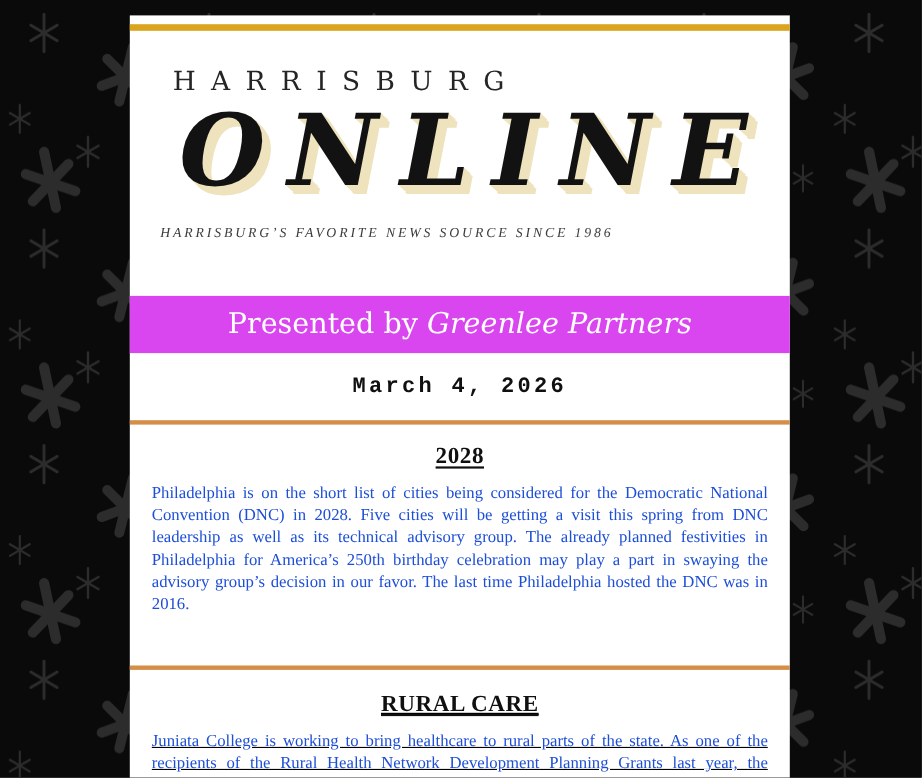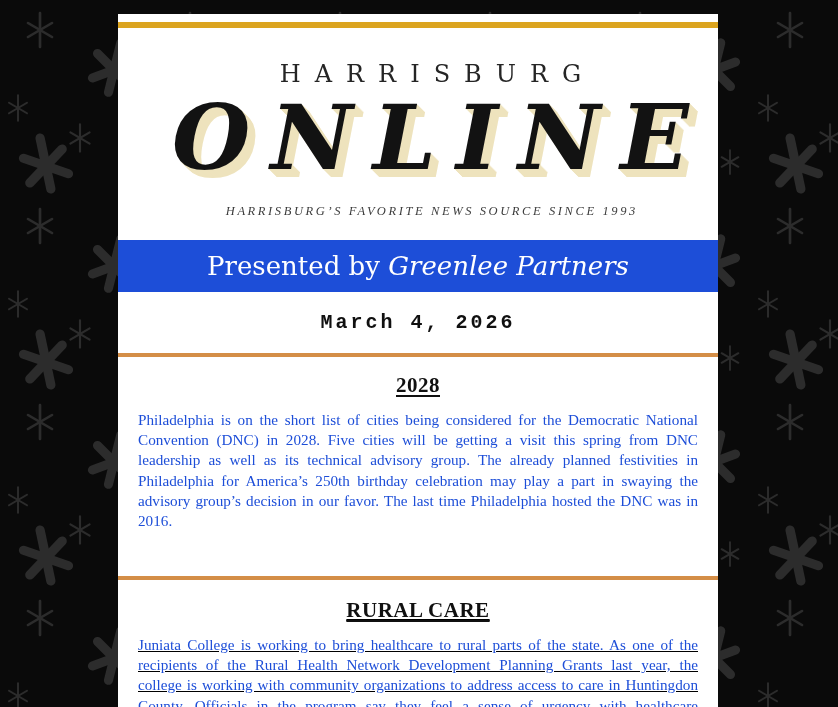--- a/index.html
+++ b/index.html
@@ -15,21 +15,21 @@
 
   .card {
     position:absolute; left:118px; top:14px; z-index:1;
     width:600px; height:693px;
     background:#ffffff;
     padding-top:8px;
     display:flex; flex-direction:column;
   }
   .gold-bar { height:6px; background:#dba41f; flex:none; }
 
-  .masthead { height:212px; flex:none; text-align:center; overflow:hidden;padding-left:25px; }
+  .masthead { height:241px; flex:none; overflow:hidden;padding-left:25px; }
   .kicker {
     margin-top:32px;
     font-family:"DejaVu Serif", serif;
     font-size:24px; font-weight:500; color:#252525;
     letter-spacing:14px; text-indent:14px;
   }
   .masthead-title {
     margin-top:4px;
     font-family:"DejaVu Serif", serif;
     font-weight:bold; font-size:90px; line-height:1.0;
@@ -42,21 +42,21 @@
     font-style: italic;
   }
   .tagline {
     margin-top:22px;
     font-style:italic; font-size:12.5px; color:#3c3c3c;
     letter-spacing:2.6px; text-indent:2.6px;
   }
 
   .sponsor-banner {
     height:52px; flex:none;
-    background:#1d4ed8; color:#ffffff;
+    background:#d946ef; color:#ffffff;
     display:flex; align-items:center; justify-content:center;
     font-family:"DejaVu Serif", serif;
     font-size:26px;
   }
   .sponsor-banner .prefix { margin-right:0.32em; }
   .sponsor-banner .sponsor { font-style:italic; }
 
   .issue-date {
     height:61px; flex:none;
     display:flex; align-items:center; justify-content:center;
@@ -110,21 +110,21 @@
   <rect x="0" y="0" width="838" height="707" fill="#0a0a0a"></rect>
   <rect x="0" y="0" width="838" height="707" fill="url(#starpat)"></rect>
 </svg>
 
 <div class="card">
   <div class="gold-bar"></div>
 
   <header class="masthead">
     <div class="kicker">HARRISBURG</div>
     <div class="masthead-title">ONLINE</div>
-    <div class="tagline">HARRISBURG’S FAVORITE NEWS SOURCE SINCE 1993</div>
+    <div class="tagline">HARRISBURG’S FAVORITE NEWS SOURCE SINCE 1986</div>
   </header>
 
   <div class="sponsor-banner">
     <span class="prefix">Presented by</span>
     <span class="sponsor">Greenlee Partners</span>
   </div>
 
   <div class="issue-date">March 4, 2026</div>
 
   <div class="divider"></div>

